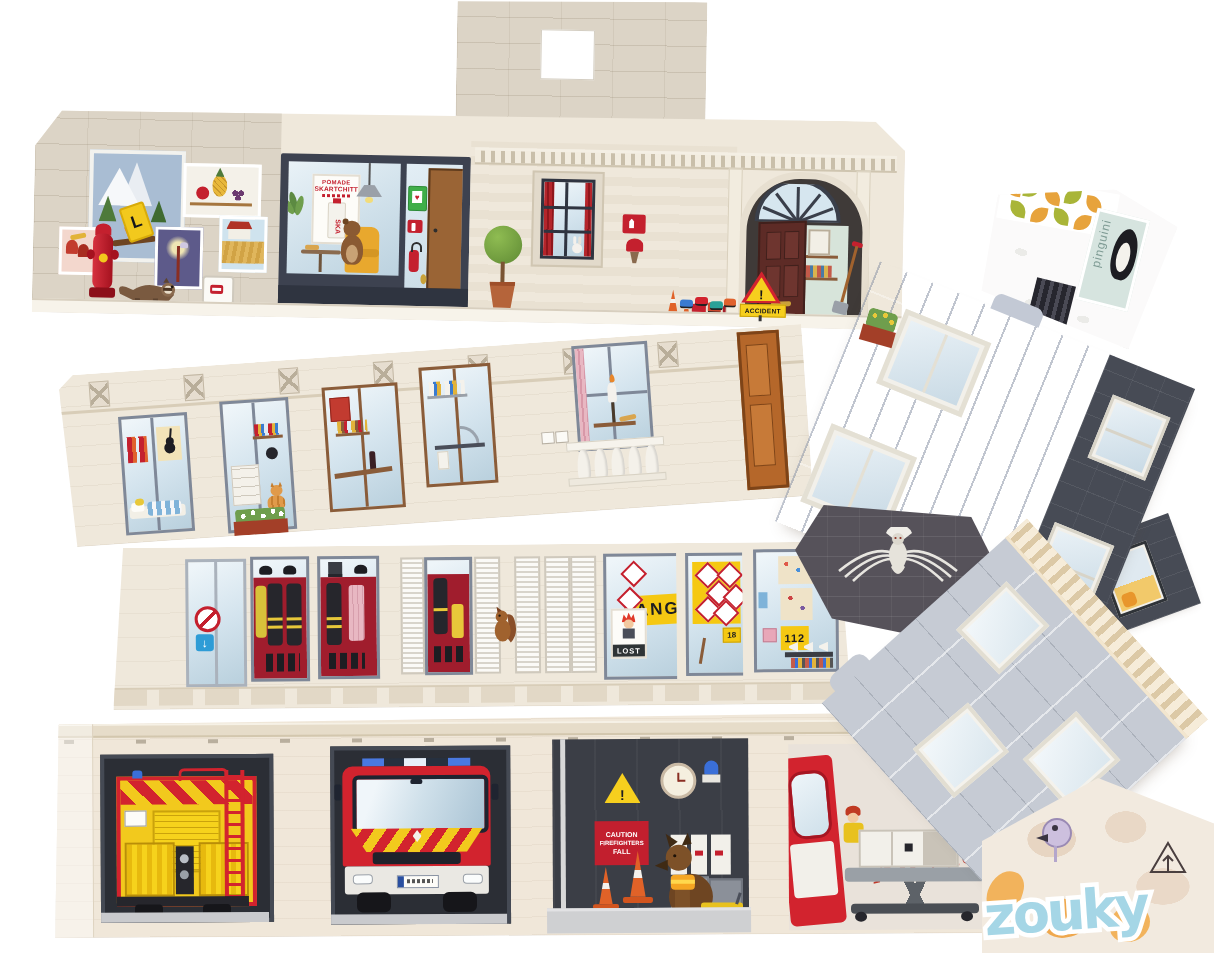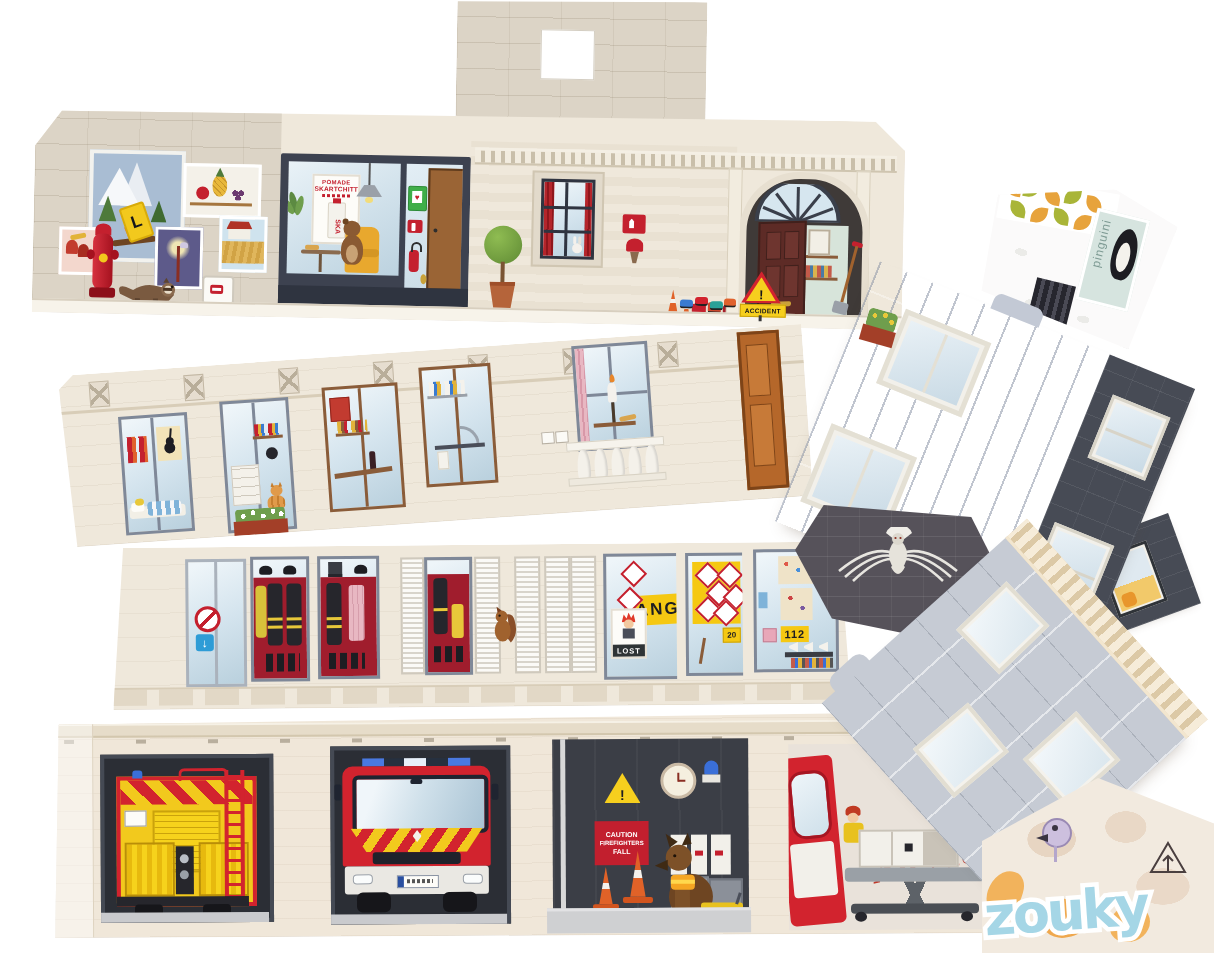--- a/index.html
+++ b/index.html
@@ -551,34 +551,34 @@
 
     <div class="win" style="left:573px;top:10px;width:57px;height:117px;">
       <div class="a" style="left:4px;top:6px;width:48px;height:62px;background:#f5c812;"></div>
       <div class="diamond" style="left:10px;top:10px;"></div>
       <div class="diamond" style="left:32px;top:10px;"></div>
       <div class="diamond" style="left:21px;top:28px;"></div>
       <div class="diamond" style="left:38px;top:32px;"></div>
       <div class="diamond" style="left:10px;top:44px;"></div>
       <div class="diamond" style="left:28px;top:48px;"></div>
       <div class="a" style="left:34px;top:72px;width:16px;height:13px;background:#f5c812;border:1px solid #caa20c;display:flex;align-items:center;justify-content:center;">
-        <span style="font-size:8px;font-weight:bold;color:#1d1d22;">20</span>
+        <span style="font-size:8px;font-weight:bold;color:#1d1d22;">18</span>
       </div>
       <div class="a" style="left:12px;top:82px;width:3px;height:26px;background:#8a5c39;transform:rotate(10deg);"></div>
     </div>
     <div class="a cream" style="left:630px;top:6px;width:11px;height:130px;"></div>
 
     <div class="win" style="left:641px;top:7px;width:79px;height:117px;">
       <div class="a" style="left:22px;top:4px;width:36px;height:28px;background:
            radial-gradient(circle 3px at 8px 8px,#e05a4a 70%,transparent 71%),radial-gradient(circle 3px at 20px 14px,#4a90d9 70%,transparent 71%),
            radial-gradient(circle 3px at 28px 7px,#e2a13a 70%,transparent 71%),#efe3c8;"></div>
       <div class="a" style="left:24px;top:36px;width:32px;height:32px;background:
            radial-gradient(circle 3px at 10px 10px,#c44 70%,transparent 71%),radial-gradient(circle 3px at 22px 20px,#7a5aa0 70%,transparent 71%),#efe3c8;"></div>
       <div class="a" style="left:2px;top:40px;width:9px;height:16px;background:#7fb3d9;"></div>
-      <div class="a" style="left:24px;top:74px;width:28px;height:16px;background:#f5c812;display:flex;align-items:center;justify-content:center;">
+      <div class="a" style="left:24px;top:74px;width:28px;height:24px;background:#f5c812;display:flex;align-items:center;justify-content:center;">
         <span style="font-size:11px;font-weight:bold;color:#1d1d22;letter-spacing:1px;">112</span>
       </div>
       <div class="a" style="left:6px;top:76px;width:12px;height:12px;background:#e8a7b8;border:1px solid #c07e92;"></div>
       <div class="a" style="left:28px;top:100px;width:48px;height:5px;background:#3a3d44;"></div>
       <div class="a" style="left:32px;top:90px;width:13px;height:10px;background:#f4f2ec;clip-path:polygon(0 40%,70% 0,70% 100%,0 60%);"></div>
       <div class="a" style="left:47px;top:90px;width:13px;height:10px;background:#f4f2ec;clip-path:polygon(0 40%,70% 0,70% 100%,0 60%);"></div>
       <div class="a" style="left:62px;top:90px;width:13px;height:10px;background:#f4f2ec;clip-path:polygon(0 40%,70% 0,70% 100%,0 60%);"></div>
       <div class="a" style="left:34px;top:106px;width:42px;height:10px;background:repeating-linear-gradient(90deg,#c45b4a 0 4px,#3a6fd8 4px 7px,#e2b33a 7px 11px,#555 11px 14px);"></div>
     </div>
 

